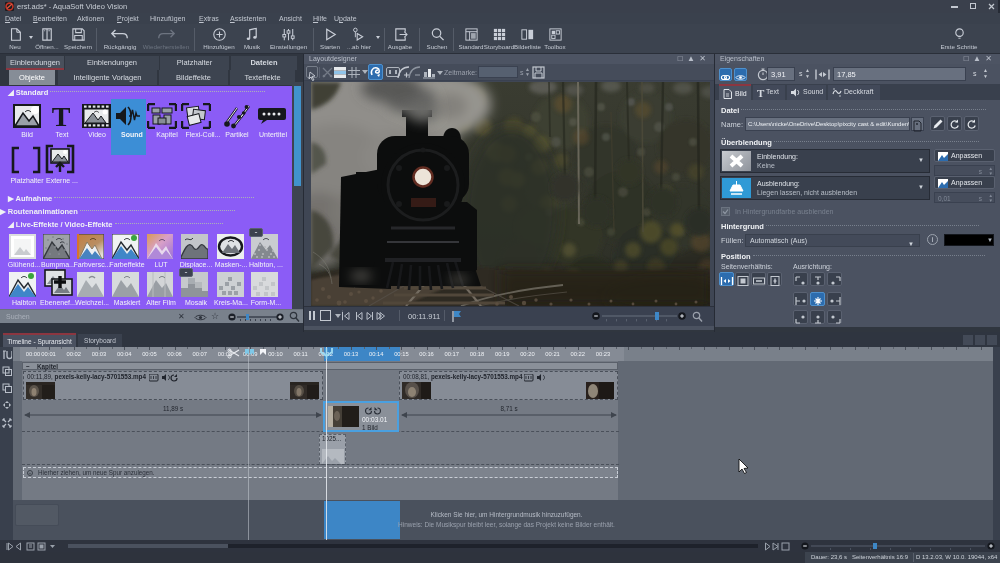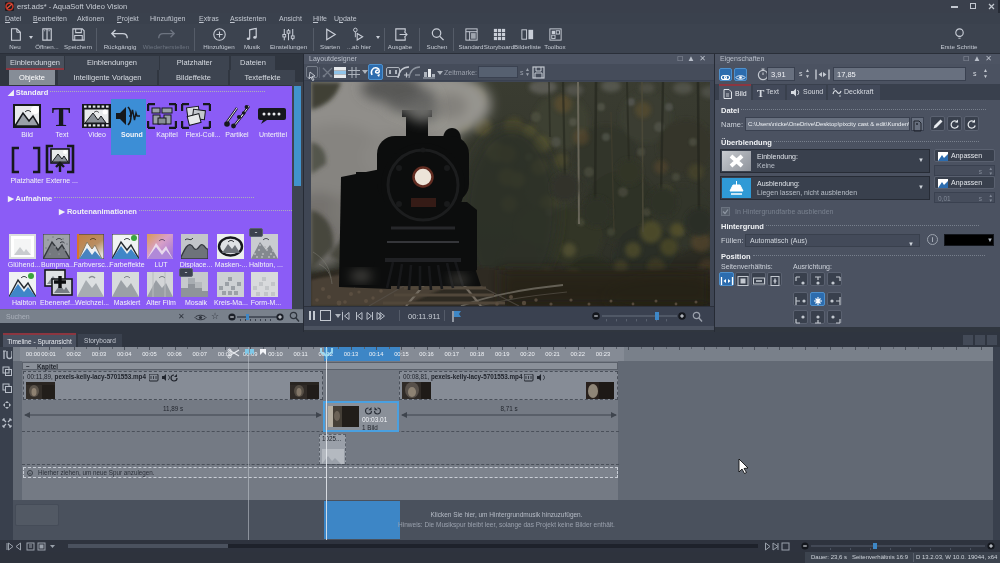--- a/index.html
+++ b/index.html
@@ -180,21 +180,21 @@
           <path d="M5.5 10h3M5.8 12h2.4" stroke="#c9ced7"></path>
         </svg>
       Erste Schritte</div>
   </div>
   </div>
   <div id="leftpanel" class="abs">
     <div style="position:absolute;left:0;top:0;width:303px;height:32px;background:#303640;"></div>
     <div class="ltab1" style="left:6px;width:58px;background:#49505c;border-bottom:2px solid #8c3640;">Einblendungen</div>
     <div class="ltab1" style="left:65px;width:94px;">Einblendungen</div>
     <div class="ltab1" style="left:160px;width:69px;">Platzhalter</div>
-    <div class="ltab1" style="left:231px;width:44px;">Dateien</div>
+    <div class="ltab1" style="left:231px;width:66px;font-weight:bold;">Dateien</div>
     <div class="ltab2" style="left:9px;width:46px;background:#868d97;color:#ffffff;">Objekte</div>
     <div class="ltab2" style="left:58px;width:99px;">Intelligente Vorlagen</div>
     <div class="ltab2" style="left:159px;width:69px;">Bildeffekte</div>
     <div class="ltab2" style="left:230px;width:65px;">Texteffekte</div>
 
     <div class="sechead" style="left:8px;top:34px;width:286px;">◢ Standard <span style="display:inline-block;vertical-align:3px;width:215px;border-top:1px dotted #aab0b9;"></span></div>
 
     <div class="abs" style="left:111px;top:45px;width:35px;height:56px;background:#3c8ed6;"></div>
     <svg class="abs" style="left:13px;top:50px;" width="28" height="24" viewBox="0 0 28 24">
       <rect x="1" y="1" width="26" height="22" fill="#e8eaec" stroke="#16181c" stroke-width="2"></rect>
@@ -295,21 +295,22 @@
       <path d="M9 2H3v26h6M23 2h6v26h-6" fill="none" stroke="#16181c" stroke-width="2.6"></path>
       <rect x="7" y="5" width="18" height="14" fill="#e8eaec" stroke="#16181c" stroke-width="1.6"></rect>
       <circle cx="21" cy="8" r="2" fill="#fff"></circle>
       <path d="M8 18l6-8 4 5 2-3 4 6z" fill="#8a9098" stroke="#16181c"></path>
       <path d="M16 28V20M12 23l4-4 4 4" fill="none" stroke="#16181c" stroke-width="2.4"></path>
     </svg>
     <div class="objlabel abs" style="left:2px;top:123px;width:50px;">Platzhalter</div>
     <div class="objlabel abs" style="left:37px;top:123px;width:50px;">Externe ...</div>
 
     <div class="sechead" style="left:8px;top:140px;width:286px;">▶︎ Aufnahme <span style="display:inline-block;vertical-align:3px;width:200px;border-top:1px dotted #aab0b9;"></span></div>
-    <div class="sechead" style="left:8px;top:153px;width:286px;text-align:right;">▶︎ Routenanimationen <span style="display:inline-block;vertical-align:3px;width:155px;border-top:1px dotted #aab0b9;"></span></div>
+    <div class="sechead" style="left:0;top:153px;width:286px;">▶︎ Routenanimationen <span style="display:inline-block;vertical-align:3px;width:155px;border-top:1px dotted #aab0b9;"></span></div>
+    <div class="sechead" style="left:8px;top:166px;width:286px;">◢ Live-Effekte / Video-Effekte <span style="display:inline-block;vertical-align:3px;width:108px;border-top:1px dotted #aab0b9;"></span></div>
 
     <div id="fxgrid">
 
       <svg class="abs" style="left:9px;top:180px;" width="27" height="25" viewBox="0 0 27 25">
         <rect width="27" height="25" fill="#dcdedf"></rect>
         <rect x="3.5" y="3.5" width="20" height="18" fill="#f4f5f5" stroke="#fff" stroke-width="3"></rect>
         <path d="M5 21l6-8 4 5 2-3 5 6z" fill="#c9cccf"></path>
       </svg>
       <svg class="abs" style="left:43px;top:180px;" width="27" height="25" viewBox="0 0 27 25">
         <rect width="27" height="25" fill="#9ea2a8" stroke="#34383e"></rect>

